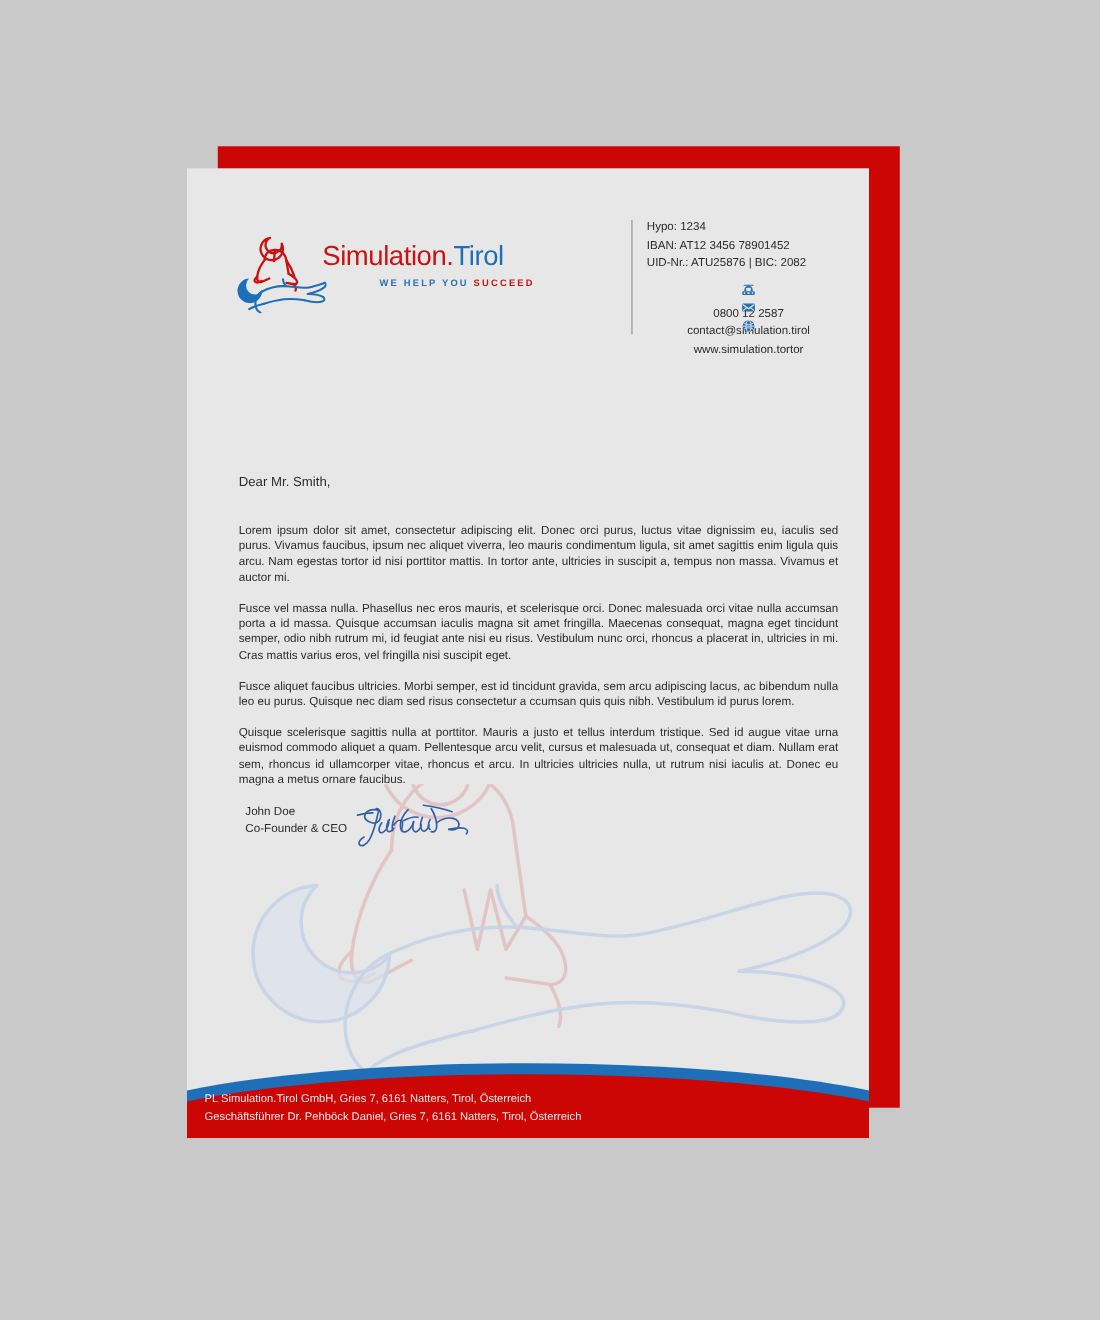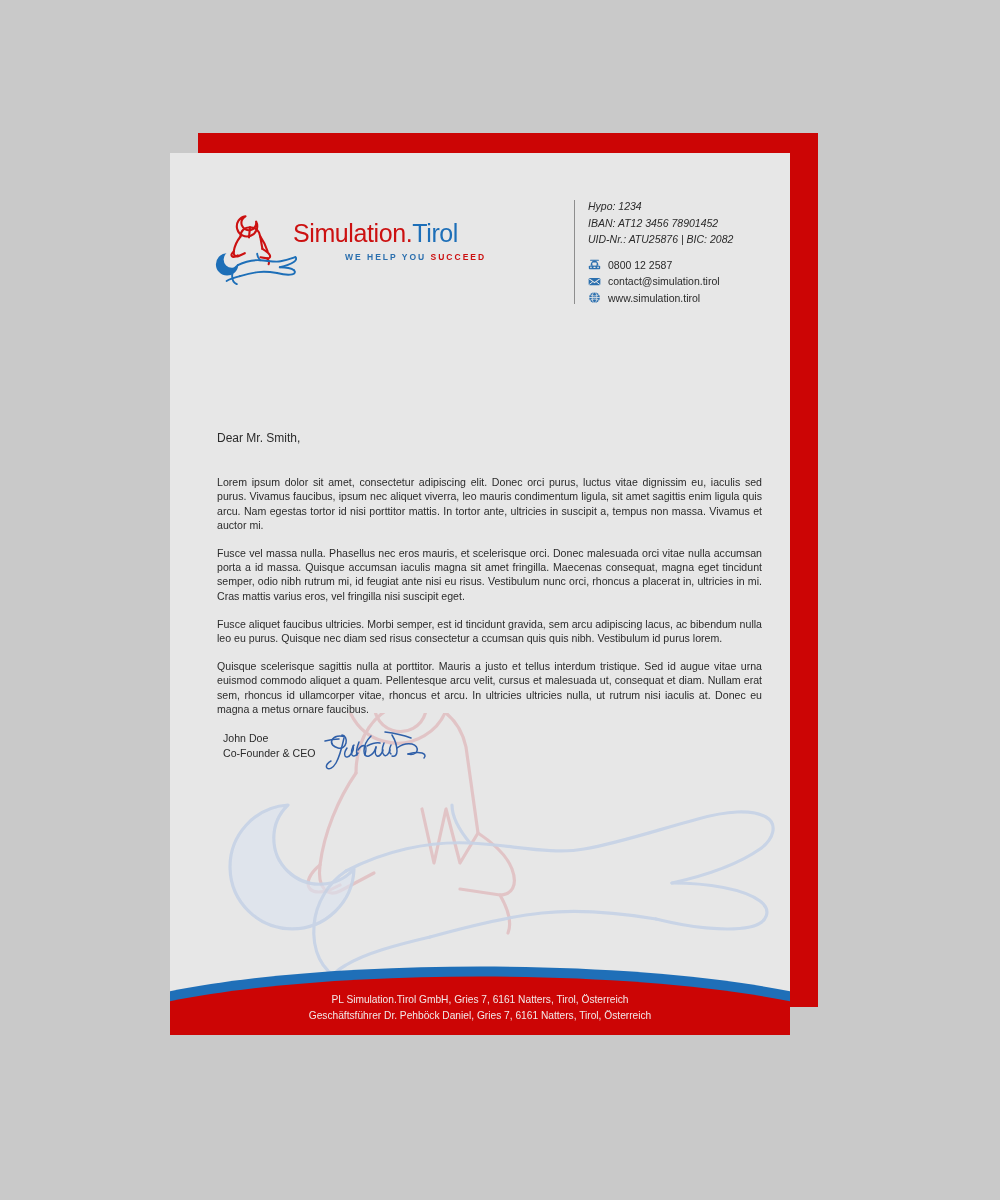--- a/index.html
+++ b/index.html
@@ -52,23 +52,23 @@
   .tg-red{color:#cc1111;}
 
   .contact{
     position:absolute;left:418px;top:45px;width:185px;
     color:#2a2a2a;font-size:10.5px;line-height:16.5px;
   }
   .contact .divider{
     position:absolute;left:-14px;top:2px;width:1px;height:104px;
     background:#8e8e8e;
   }
-  .bank-lines div{white-space:nowrap;font-style:italic;}
+  .bank-lines div{white-space:nowrap;}
   .contact-rows{margin-top:9px;}
-  .crow{display:flex;align-items:center;gap:7px;white-space:nowrap;height:16.5px;}
+  .crow{display:flex;align-items:center;gap:7px;white-space:nowrap;height:16.5px;flex-direction:column;}
   .cicon{width:13px;height:13px;flex:0 0 13px;display:block;}
   .cicon svg{display:block;width:13px;height:13px;}
 
   
   .letter{
     position:absolute;left:47px;top:278px;width:545px;
     color:#2b2b2b;font-size:10.6px;line-height:14.2px;
     text-align:justify;
   }
   .salutation{font-size:12px;margin-bottom:30px;}
@@ -87,22 +87,22 @@
   .signature svg{display:block;width:100%;height:100%;}
 
   
   .footer{
     position:absolute;left:0;bottom:0;width:620px;height:110px;
     overflow:hidden;
   }
   .footer svg{position:absolute;left:0;top:0;width:620px;height:110px;}
   .footer-text{
     position:absolute;left:0;bottom:11px;width:620px;
-    text-align:center;color:#f2e9e9;
-    font-size:10.2px;line-height:16px;
+    text-align:left;color:#f2e9e9;
+    font-size:10.2px;line-height:16px;padding-left:16px;
   }
   .footer-text div{white-space:nowrap;}
 </style>
 </head>
 <body>
 
 <div id="stage">
 
   <div class="red-sheet"></div>
 
@@ -209,21 +209,21 @@
             <svg viewBox="0 0 16 16" xmlns="http://www.w3.org/2000/svg">
               <circle cx="8" cy="8" r="6.6" fill="#2b6fae"></circle>
               <g fill="none" stroke="#e7e7e7" stroke-width="1">
                 <ellipse cx="8" cy="8" rx="2.9" ry="6.6"></ellipse>
                 <line x1="1.4" y1="8" x2="14.6" y2="8"></line>
                 <path d="M2.7 4.5 C4.3 5.6 6.1 6.1 8 6.1 C9.9 6.1 11.7 5.6 13.3 4.5"></path>
                 <path d="M2.7 11.5 C4.3 10.4 6.1 9.9 8 9.9 C9.9 9.9 11.7 10.4 13.3 11.5"></path>
               </g>
             </svg>
           </span>
-          <span>www.simulation.tirol</span>
+          <span>www.simulation.tortor</span>
         </div>
 
       </div>
     </div>
 
     <div class="letter">
       <div class="salutation">Dear Mr. Smith,</div>
       <p>Lorem ipsum dolor sit amet, consectetur adipiscing elit. Donec orci purus, luctus vitae dignissim eu, iaculis sed purus. Vivamus faucibus, ipsum nec aliquet viverra, leo mauris condimentum ligula, sit amet sagittis enim ligula quis arcu. Nam egestas tortor id nisi porttitor mattis. In tortor ante, ultricies in suscipit a, tempus non massa. Vivamus et auctor mi.</p>
       <p>Fusce vel massa nulla. Phasellus nec eros mauris, et scelerisque orci. Donec malesuada orci vitae nulla accumsan porta a id massa. Quisque accumsan iaculis magna sit amet fringilla. Maecenas consequat, magna eget tincidunt semper, odio nibh rutrum mi, id feugiat ante nisi eu risus. Vestibulum nunc orci, rhoncus a placerat in, ultricies in mi. Cras mattis varius eros, vel fringilla nisi suscipit eget.</p>
       <p>Fusce aliquet faucibus ultricies. Morbi semper, est id tincidunt gravida, sem arcu adipiscing lacus, ac bibendum nulla leo eu purus. Quisque nec diam sed risus consectetur a ccumsan quis quis nibh. Vestibulum id purus lorem.</p>

